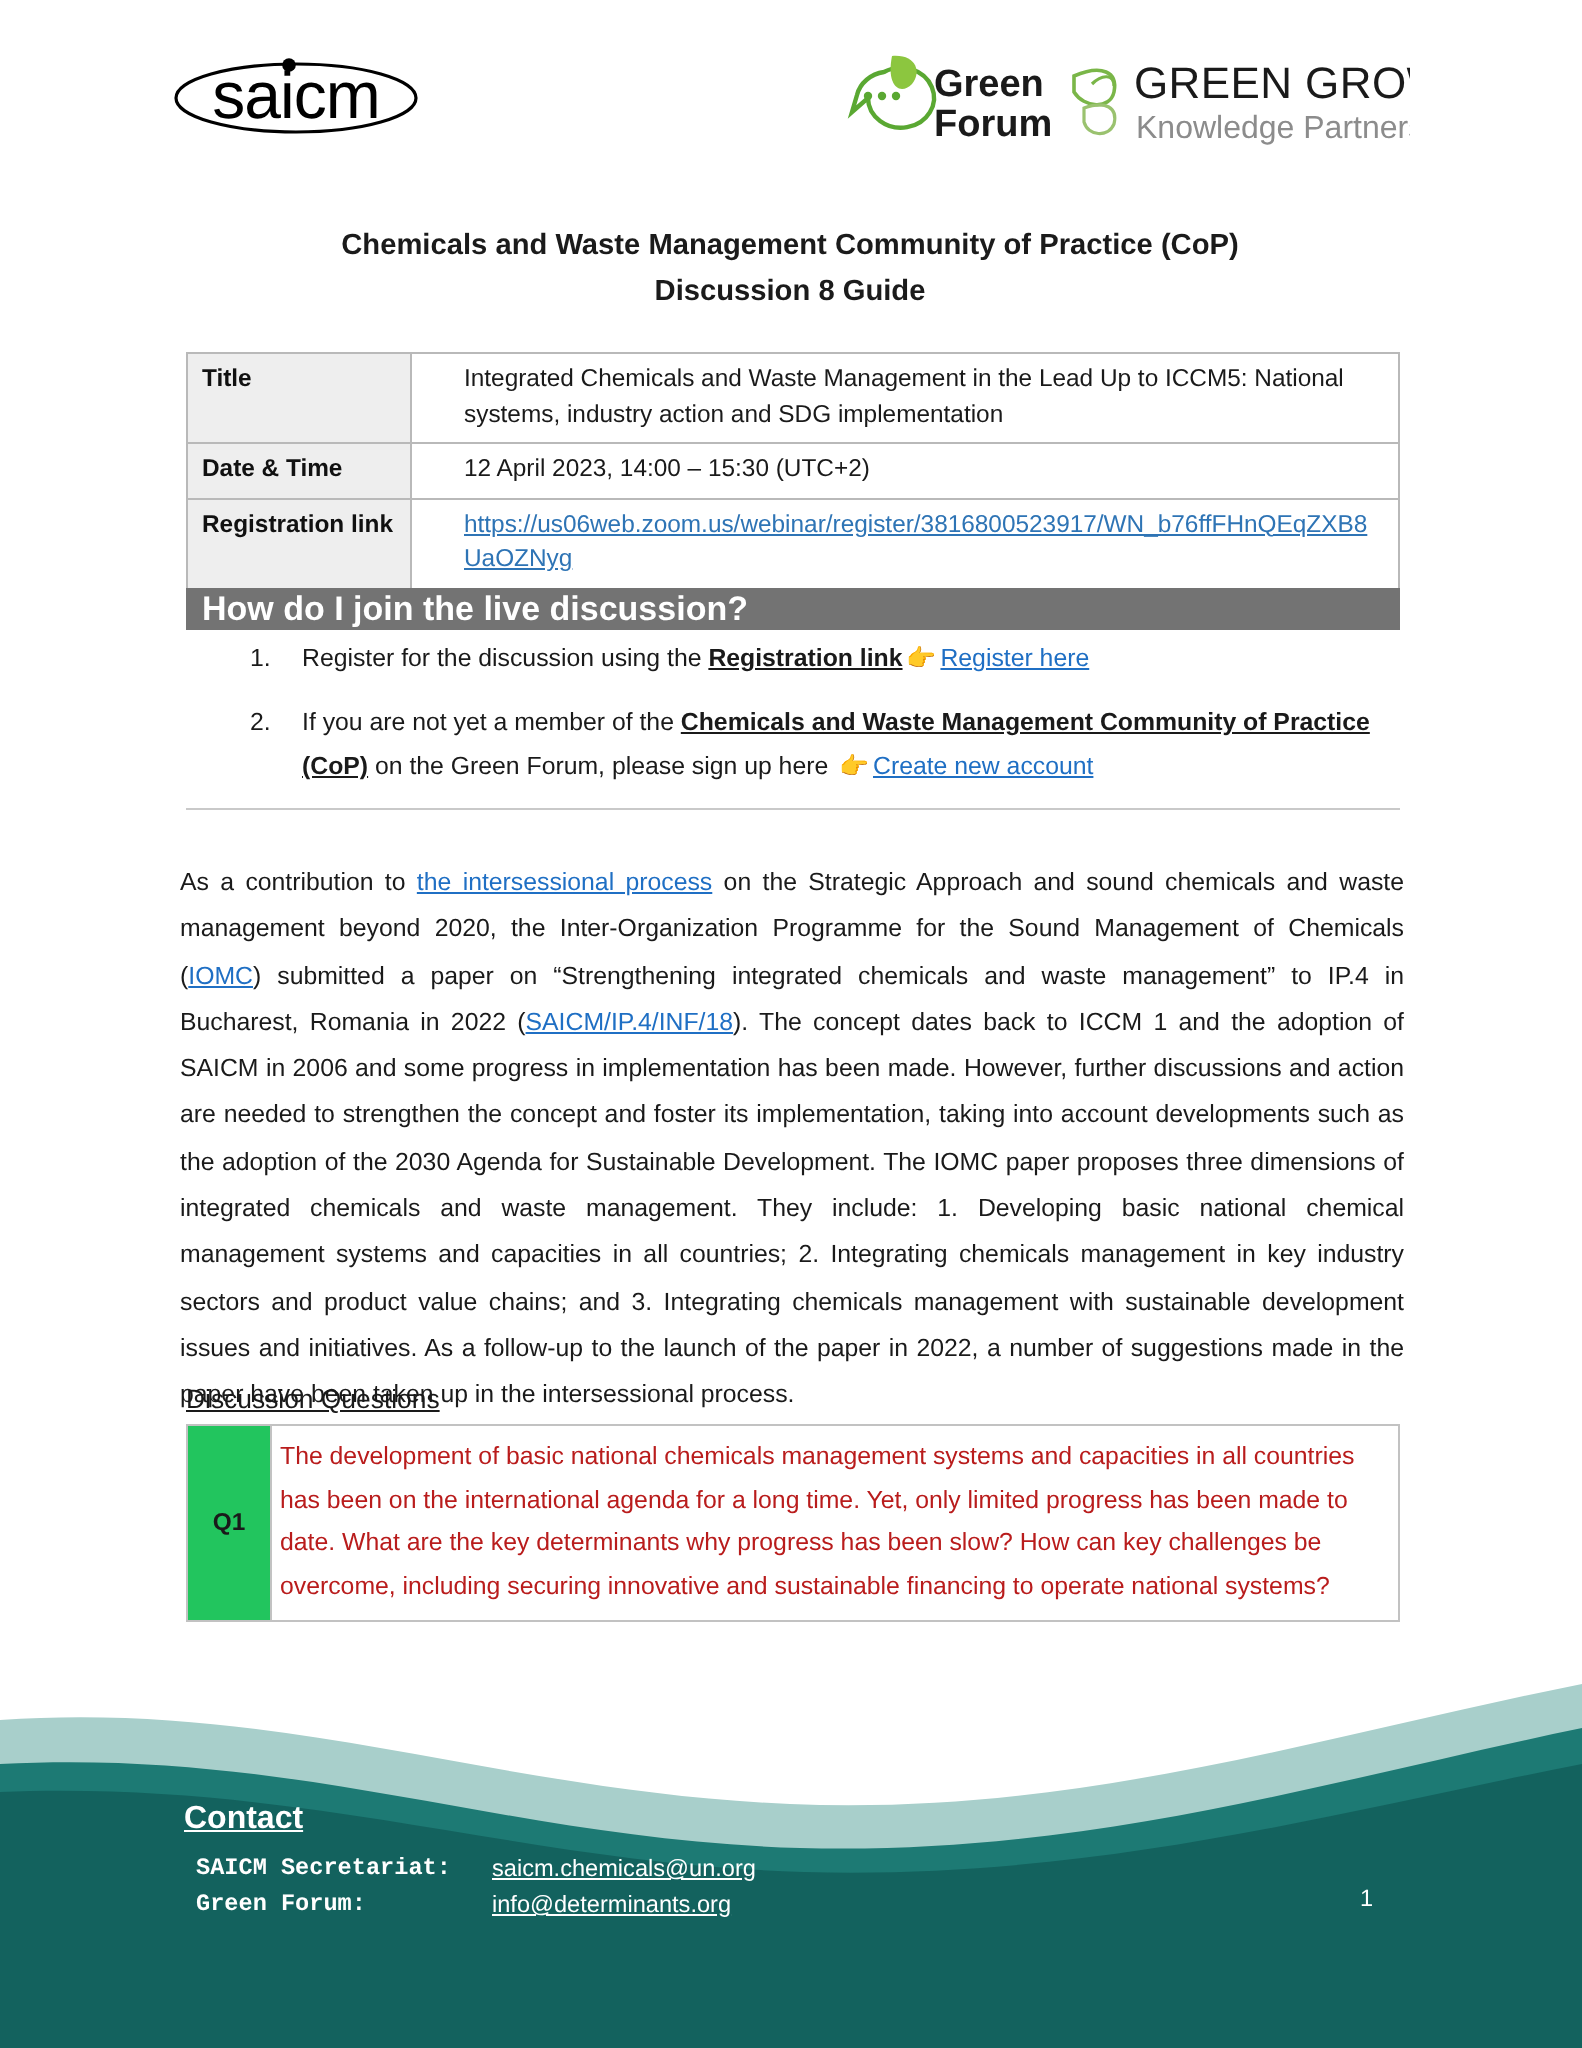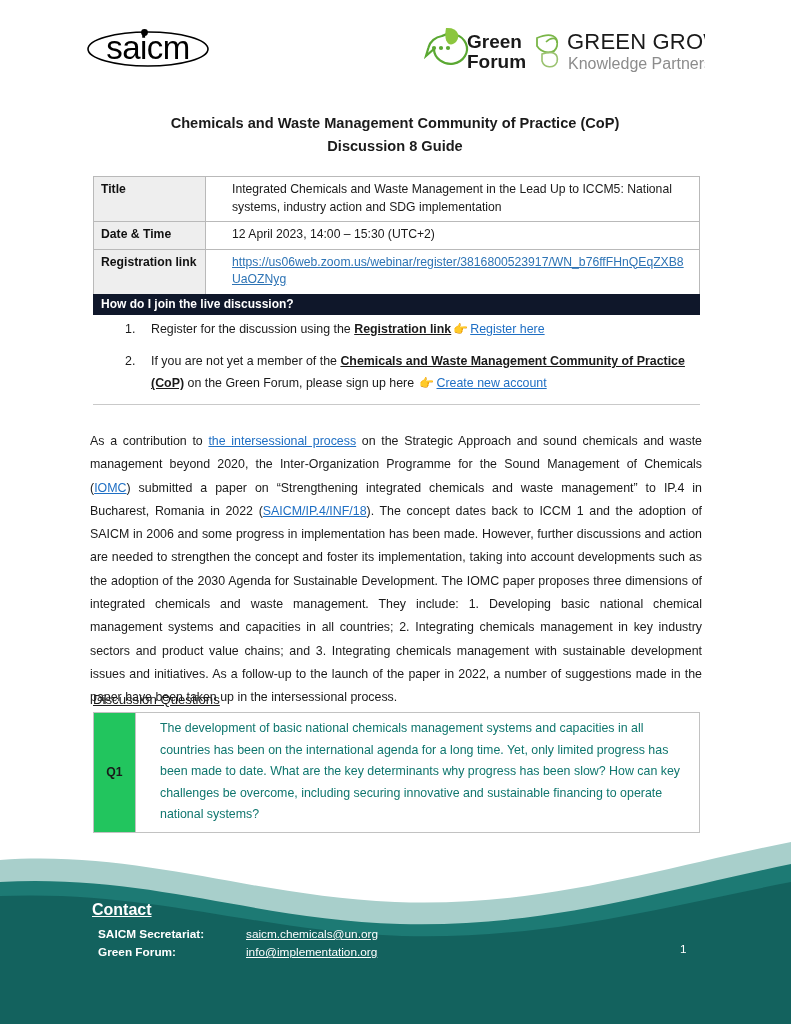--- a/index.html
+++ b/index.html
@@ -97,23 +97,23 @@
     text-decoration: underline;
   }
 
   
   .banner {
     position: absolute;
     left: 93px;
     top: 294px;
     width: 607px;
     height: 21px;
-    background: #0f172a;
-    color: #ffffff;
-    font-size: 12px;
+    background: #737373;
+    color: #ffffff;
+    font-size: 17px;
     font-weight: bold;
     line-height: 21px;
     padding-left: 8px;
     box-sizing: border-box;
   }
 
   
   .steps {
     position: absolute;
     left: 93px;
@@ -182,22 +182,22 @@
   }
   .dq-table td.qid {
     width: 39px;
     background: #22c55e;
     text-align: center;
     font-weight: bold;
     font-size: 12.2px;
     color: #1a1a1a;
   }
   .dq-table td.qtext {
-    padding: 5px 8px 6px 24px;
-    color: #0f766e;
+    padding: 5px 8px 6px 4px;
+    color: #b91c1c;
   }
 
   
   .footer-wave {
     position: absolute;
     left: 0;
     bottom: 0;
     width: 791px;
     height: 200px;
   }
@@ -225,20 +225,21 @@
     color: #ffffff;
   }
   .contact-row {
     display: flex;
     line-height: 18px;
   }
   .contact-key {
     width: 148px;
     font-weight: bold;
     color: #ffffff;
+    font-family: Liberation Mono, monospace;
   }
   a.mail {
     color: #ffffff;
     text-decoration: underline;
   }
   .page-num {
     position: absolute;
     left: 680px;
     top: 53px;
     font-size: 11.8px;
@@ -353,20 +354,20 @@
   <div class="footer-content">
     <div class="contact-label">Contact</div>
 
     <div class="contact-grid">
       <div class="contact-row">
         <span class="contact-key">SAICM Secretariat:</span>
         <a class="mail" href="#">saicm.chemicals@un.org</a>
       </div>
       <div class="contact-row">
         <span class="contact-key">Green Forum:</span>
-        <a class="mail" href="#">info@implementation.org</a>
+        <a class="mail" href="#">info@determinants.org</a>
       </div>
     </div>
 
     <div class="page-num">1</div>
   </div>
 
 </div>
 
 </body></html>

